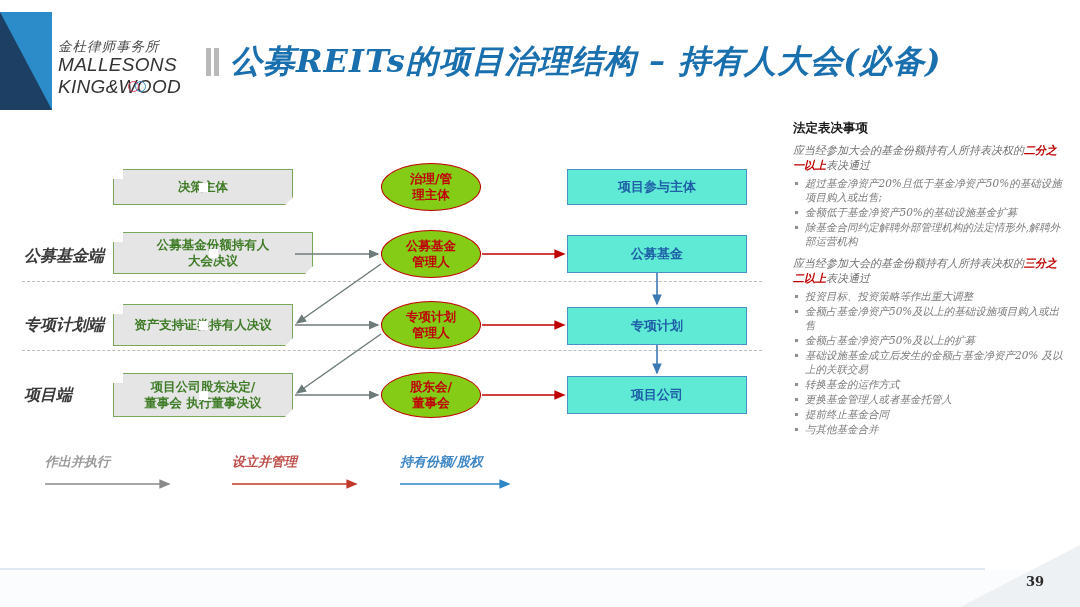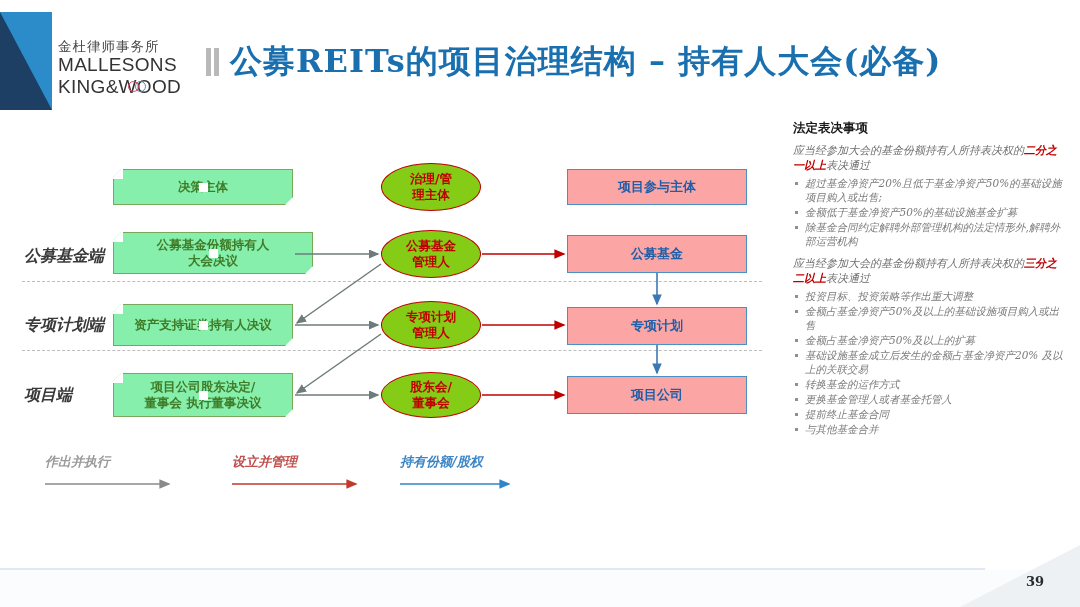--- a/index.html
+++ b/index.html
@@ -5,21 +5,21 @@
   * { box-sizing: border-box; margin: 0; padding: 0; }
   html, body { width: 1080px; height: 607px; }
   body {
     font-family: "Liberation Sans", "DejaVu Sans", sans-serif;
     background: #ffffff;
     position: relative;
     overflow: hidden;
   }
 
   
-  #header { position: absolute; left: 0; top: 0; width: 916px; height: 118px; }
+  #header { position: absolute; left: 0; top: 0; width: 916px; height: 118px; font-style: italic; }
 
   #logo-mark { position: absolute; left: 0; top: 12px; width: 52px; height: 98px; overflow: hidden; }
   #logo-mark .tri-dark {
     position: absolute; left: 0; top: 0; width: 52px; height: 98px;
     background: #1c3f63;
   }
   #logo-mark .tri-light {
     position: absolute; left: 0; top: 0; width: 0; height: 0;
     border-left: 52px solid transparent;
     border-top: 98px solid #2b8cc9;
@@ -61,21 +61,21 @@
     font-family: "DejaVu Serif", "Liberation Serif", serif;
     font-weight: bold; font-style: italic;
     font-size: 16px; color: #3a3a3a;
     white-space: nowrap;
   }
 
   
   .gbox {
     position: absolute;
     border: 1.4px solid #7aa85a;
-    background: #86efac;
+    background: #e5e5e5;
     color: #3f7c27;
     font-weight: bold;
     font-size: 12.5px;
     line-height: 16px;
     display: flex; align-items: center; justify-content: center;
     text-align: center;
     font-family: "DejaVu Sans", sans-serif;
   }
   .gbox::before, .gbox::after {
     content: ""; position: absolute; width: 9px; height: 9px; background: #fff;
@@ -101,21 +101,21 @@
     line-height: 16px;
     display: flex; align-items: center; justify-content: center;
     text-align: center;
     font-family: "DejaVu Sans", sans-serif;
   }
 
   
   .bbox {
     position: absolute;
     border: 1.4px solid #4a90c4;
-    background: #fca5a5;
+    background: #5eead4;
     color: #1f5fa8;
     font-weight: bold;
     font-size: 13px;
     display: flex; align-items: center; justify-content: center;
     text-align: center;
     font-family: "DejaVu Sans", sans-serif;
   }
 
   #arrow-layer { position: absolute; left: 0; top: 0; width: 790px; height: 430px; pointer-events: none; }
 

